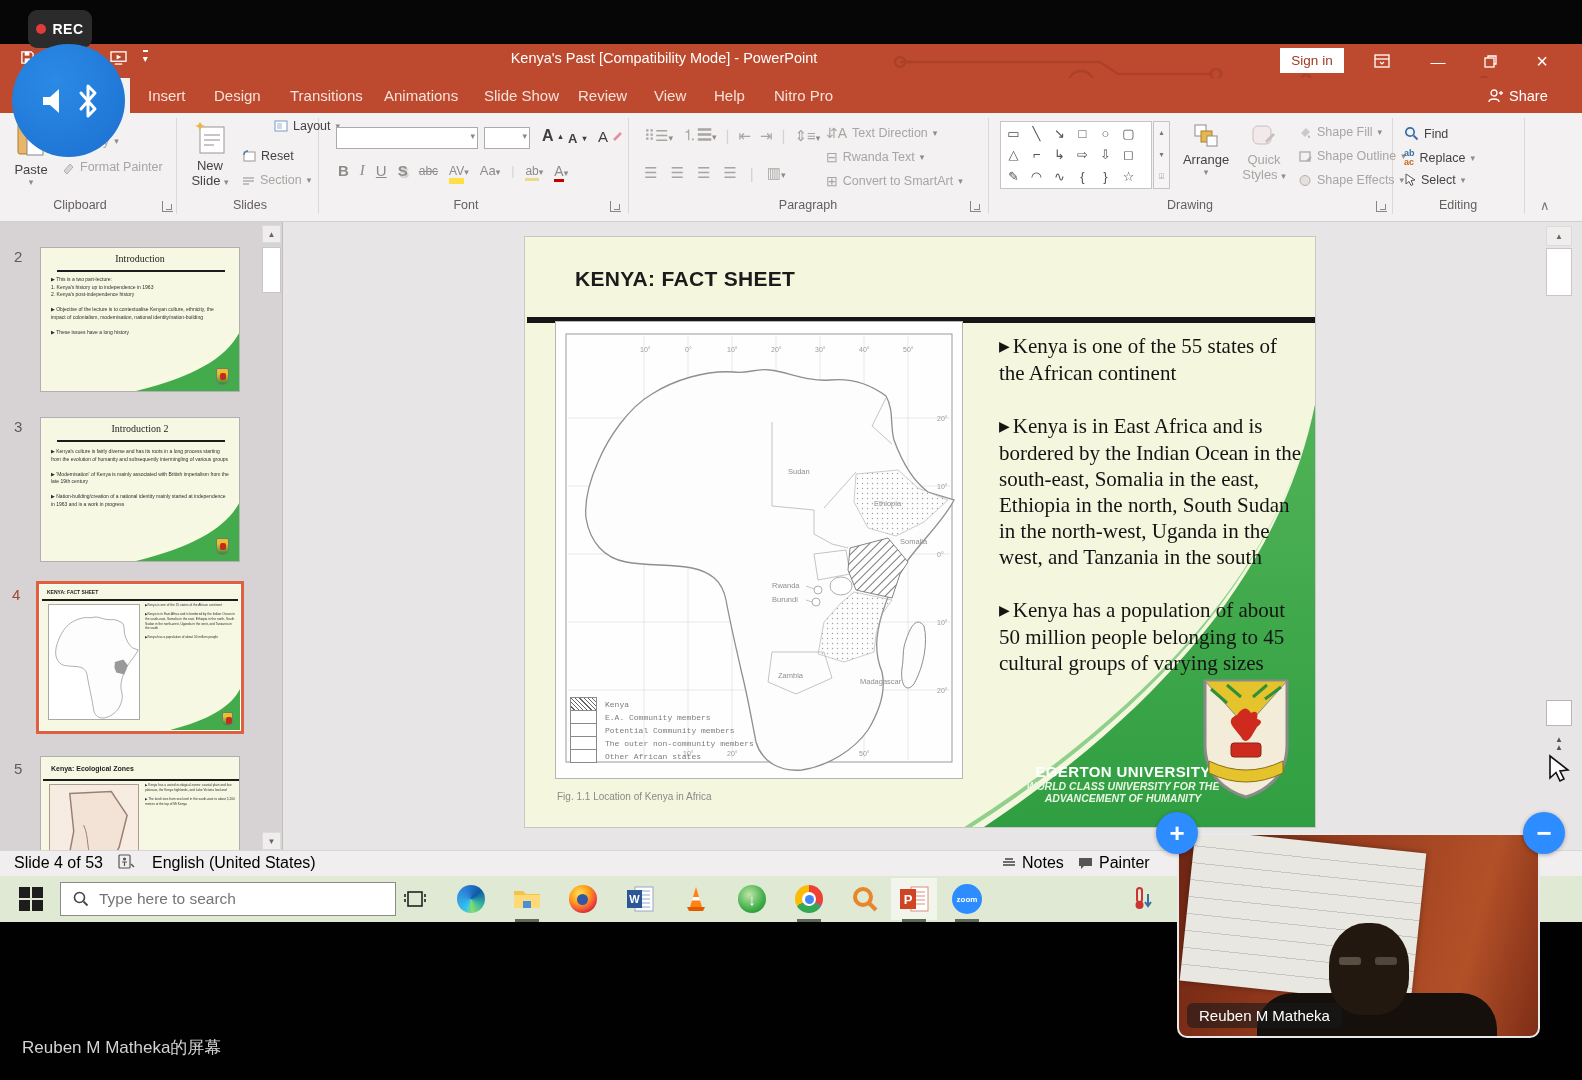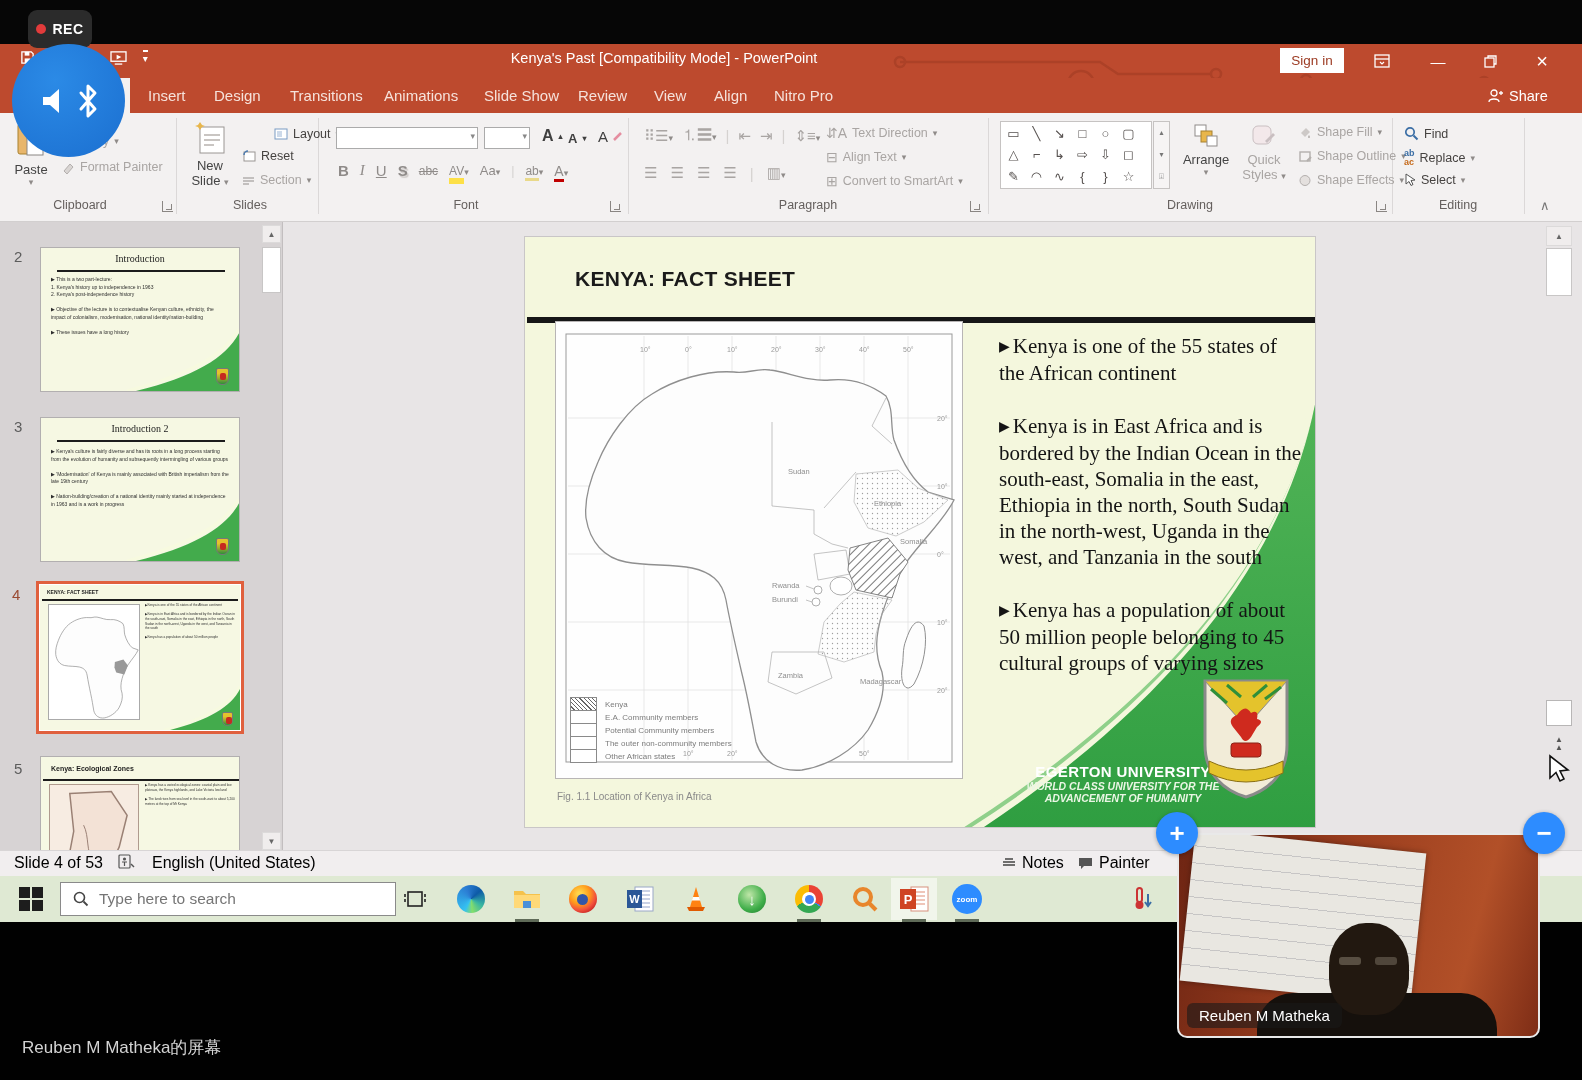--- a/index.html
+++ b/index.html
@@ -84,21 +84,21 @@
     border:1px solid #c9c6c7; overflow:hidden; }
   .stitle { position:absolute; left:50px; top:30px; font-size:21px; font-weight:bold;
     color:#1b1b1b; letter-spacing:.3px; }
   .hline { position:absolute; left:2px; top:80px; width:788px; height:6px; background:#161616; }
   .mapbox { position:absolute; left:30px; top:84px; width:408px; height:458px; background:#fefefe;
     border:1px solid #b8b5b5; }
   .legend { position:absolute; left:14px; top:376px; }
   .lgrow { display:flex; align-items:center; gap:8px; margin-top:-1px; }
   .sw { width:27px; height:14px; border:1px solid #8a8a8a; background:#fff; }
   .sw0 { background:repeating-linear-gradient(45deg,#fff 0 2px,#666 2px 3px); }
-  .lgt { font-size:8px; color:#7c7c7c; }
+  .lgt { font-size:8px; color:#7c7c7c;font-family:Liberation Mono, monospace; }
   .caption { position:absolute; left:32px; top:554px; font-size:10px; color:#8a8a8a; }
   .textcol { position:absolute; left:474px; top:96px; width:306px;
     font-family:"Liberation Serif", serif; font-size:21px; line-height:26px; color:#141414; }
   .textcol p { margin-bottom:27px; }
   .ar { font-size:14px; vertical-align:2px; margin-right:3px; }
   .uniblock { position:absolute; left:452px; top:526px; width:292px; text-align:center; }
   .uniname { color:#fff; font-size:15px; font-weight:bold; letter-spacing:.4px; }
   .motto { color:#eaf6e4; font-size:10.5px; font-style:italic; font-weight:bold; }
   .logo { position:absolute; left:672px; top:438px; }
   .deg { font-size:7px; fill:#9a9a9a; }
@@ -214,21 +214,21 @@
   <div class="abs tabsrow"></div>
   <div class="rtab" style="left:24px;">File</div>
   <div class="rtab active" style="left:74px; width:56px; justify-content:center;">Home</div>
   <div class="rtab" style="left:142px;">Insert</div>
   <div class="rtab" style="left:208px;">Design</div>
   <div class="rtab" style="left:284px;">Transitions</div>
   <div class="rtab" style="left:378px;">Animations</div>
   <div class="rtab" style="left:478px;">Slide Show</div>
   <div class="rtab" style="left:572px;">Review</div>
   <div class="rtab" style="left:648px;">View</div>
-  <div class="rtab" style="left:708px;">Align</div>
+  <div class="rtab" style="left:708px;">Help</div>
   <div class="rtab" style="left:768px;">Nitro Pro</div>
   <div class="sharebtn" style="left:1487px;">
     <svg width="16" height="16" viewBox="0 0 16 16">
       <circle cx="7" cy="5" r="3" fill="none" stroke="#fff" stroke-width="1.3"></circle>
       <path d="M2,14 c0,-4 10,-4 10,0" fill="none" stroke="#fff" stroke-width="1.3"></path>
       <path d="M12,5 h4 M14,3 v4" stroke="#fff" stroke-width="1.3"></path>
     </svg>
     <span>Share</span>
   </div>
 
@@ -268,21 +268,21 @@
 
   <div class="rbtn-big" style="left:184px; top:121px; width:52px;">
     <svg width="32" height="34" viewBox="0 0 32 34">
       <rect x="6" y="6" width="24" height="26" fill="#fff" stroke="#9a9693"></rect>
       <path d="M10,14 h16 M10,19 h16 M10,24 h10" stroke="#c9c5c2" stroke-width="2"></path>
       <path d="M6,1 l2,3 3,1 -3,1 -2,3 -2,-3 -3,-1 3,-1 z" fill="#e8b64b"></path>
     </svg>
     <div>New</div>
     <div><span>Slide</span> <span class="caret">▾</span></div>
   </div>
-  <div class="rrow" style="left:242px; top:127px;padding-left:32px;">
+  <div class="rrow" style="left:242px; top:119px;padding-left:32px;">
     <svg width="14" height="12" viewBox="0 0 14 12">
       <rect x="1" y="1" width="12" height="10" fill="#fff" stroke="#7a9cc4"></rect>
         <path d="M3,4 h5 M3,6 h5 M3,8 h5" stroke="#9ab4d4"></path>
     </svg>
     <span>Layout</span>
       <span class="caret">▾</span>
   </div>
   <div class="rrow" style="left:242px; top:149px;">
     <svg width="14" height="12" viewBox="0 0 14 12">
       <rect x="2" y="2" width="11" height="9" fill="#fff" stroke="#9a9693"></rect>
@@ -347,21 +347,21 @@
     <span style="color:#d5d2d0;">|</span>
     <span>▥<span class="caret">▾</span></span>
   </div>
   <div class="rrow gray" style="left:826px; top:125px;">
     <span style="font-size:14px;">⇵A</span>
     <span>Text Direction</span>
       <span class="caret">▾</span>
   </div>
   <div class="rrow gray" style="left:826px; top:149px;">
     <span style="font-size:14px;">⊟</span>
-    <span>Align Text</span>
+    <span>Rwanda Text</span>
       <span class="caret">▾</span>
   </div>
   <div class="rrow gray" style="left:826px; top:173px;">
     <span style="font-size:14px;">⊞</span>
     <span>Convert to SmartArt</span>
       <span class="caret">▾</span>
   </div>
   <div class="glabel" style="left:758px; width:100px;">Paragraph</div>
   <div class="launch" style="left:970px;"></div>
 

